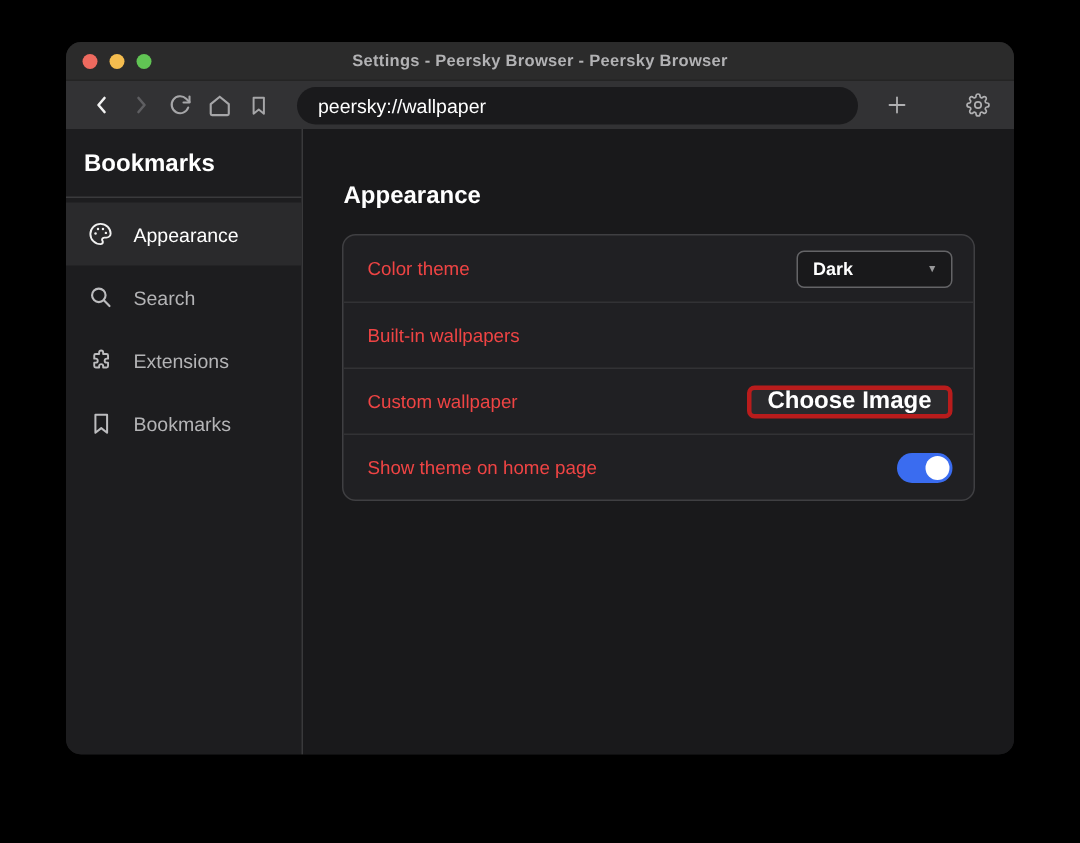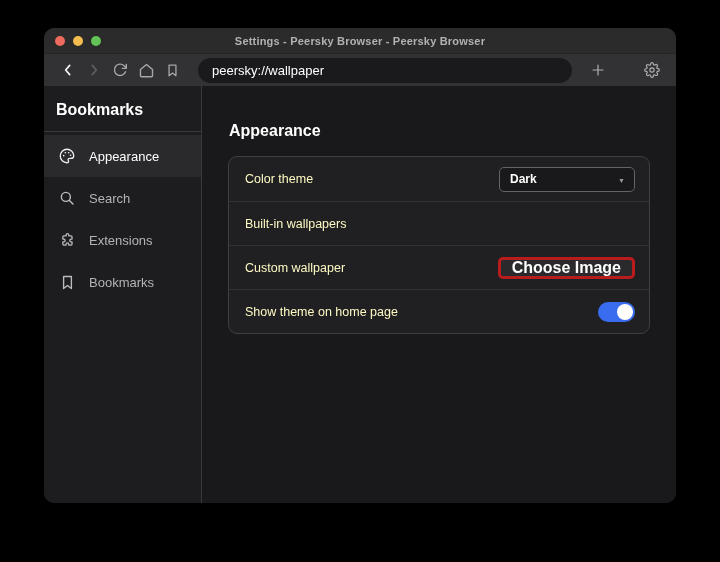--- a/index.html
+++ b/index.html
@@ -66,24 +66,24 @@
   .page-heading { font-size:16px; font-weight:700; color:#ffffff; margin:0 0 16px 1px; }
 
   .card {
     background:#202023; border:1px solid #3f3f42; border-radius:9px; overflow:hidden;
   }
   .row {
     height:44px; display:flex; align-items:center; justify-content:space-between;
     padding:0 14px 0 16px;
   }
   .row + .row { border-top:1px solid #323235; }
-  .row-label { font-size:12.5px; font-weight:500; color:#fef9c3; }
+  .row-label { font-size:12.5px; font-weight:500; color:#ef4444; }
 
   .dropdown {
-    width:136px; height:25px; background:#19191b; border:1px solid #646467; border-radius:5px;
+    width:104px; height:25px; background:#19191b; border:1px solid #646467; border-radius:5px;
     display:flex; align-items:center; justify-content:space-between; padding:0 9px 0 10px;
     cursor:pointer;
   }
   .dropdown .dd-value { font-size:12px; font-weight:600; color:#ffffff; }
   .dropdown .dd-arrow { font-size:7px; color:#98989a; transform:translateY(.5px); }
 
   .btn {
     height:22px; padding:0 11px; background:#2a2a2d; border:3px solid #b91c1c; border-radius:5px;
     font-size:16px; font-weight:700; color:#ffffff; display:flex; align-items:center; cursor:pointer;
     font-family:"Liberation Sans", sans-serif;

